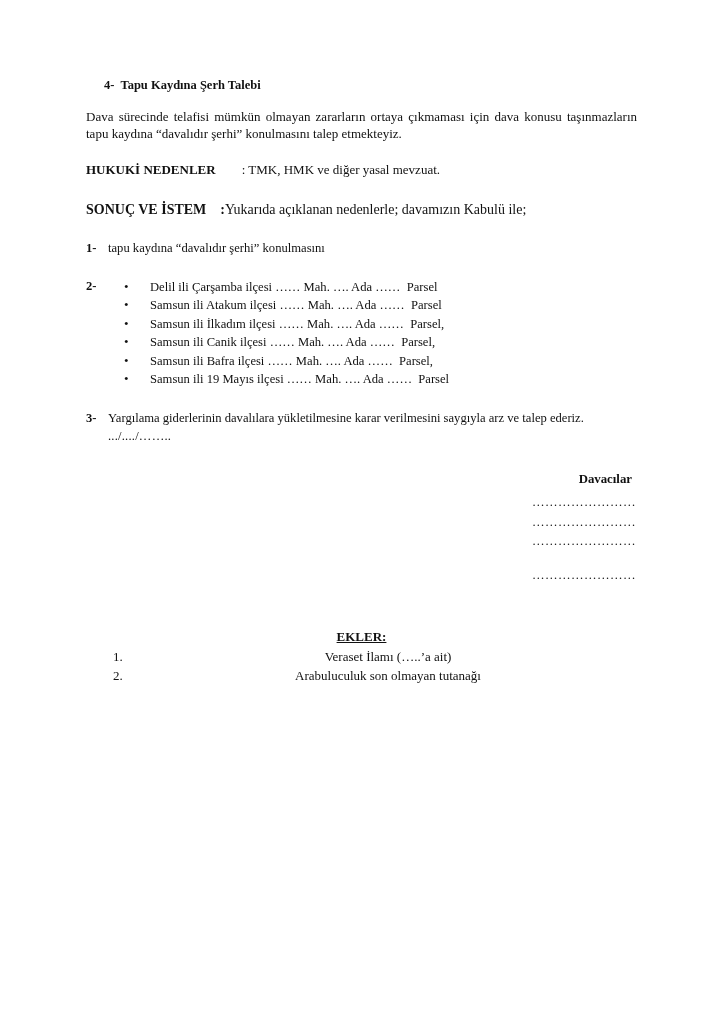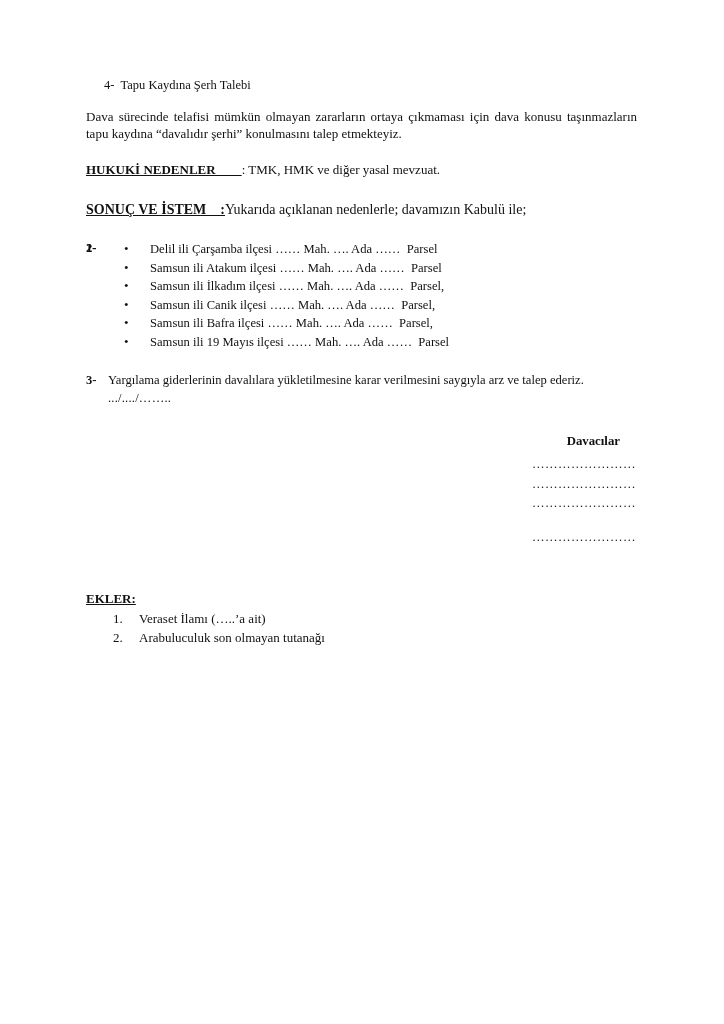--- a/index.html
+++ b/index.html
@@ -20,21 +20,21 @@
   .content {
     position: absolute;
     left: 86px;
     top: 78px;
     width: 551px;
   }
 
   
   .doc-heading {
     font-size: 12.5px;
-    font-weight: normal;
+    font-weight: bold;
     line-height: 1.25;
     margin: 0 0 0 18px;
     white-space: pre;
   }
 
   
   .para {
     font-size: 13px;
     line-height: 1.32;
     text-align: justify;
@@ -50,21 +50,20 @@
     margin-top: 20px;
     font-size: 13px;
     line-height: 1.30;
     text-align: justify;
   }
   .legal-line {
     margin: 0;
   }
   .lbl {
     font-weight: bold;
-    text-decoration: underline;
     text-underline-offset: 1px;
     white-space: pre;
   }
   .lbl-pad {
     
     white-space: pre;
   }
   .sonuc-block {
     margin-top: 22px;
     font-size: 14px;
@@ -132,36 +131,37 @@
   
   .sign-block {
     margin-top: 26px;
     text-align: right;
     padding-right: 1px;
   }
   .sign-title {
     font-size: 12.8px;
     font-weight: bold;
     line-height: 1.3;
-    margin: 0 16px 6px 0;
+    margin: 0 4px 6px 0;
   }
   .sign-dots {
     font-size: 12.6px;
     line-height: 1.55;
     letter-spacing: 0.4px;
     margin: 0;
     color: #1a1a1a;
   }
   .sign-dots.spaced {
     margin-top: 14px;
   }
 
   
   .ekler-block {
     margin-top: 42px;
+    text-align: center;
   }
   .ekler-title {
     font-size: 13px;
     font-weight: bold;
     text-decoration: underline;
     text-underline-offset: 1px;
     line-height: 1.3;
     margin: 0;
     display: inline-block;
   }
@@ -195,21 +195,21 @@
 
     <div class="legal-block">
       <p class="legal-line"><span class="lbl lbl-pad">HUKUKİ NEDENLER        </span><span>: </span><span>TMK, HMK  ve diğer yasal mevzuat.</span></p>
     </div>
 
     <div class="sonuc-block">
       <p class="legal-line"><span class="lbl">SONUÇ VE İSTEM    :</span><span>Yukarıda açıklanan nedenlerle; davamızın Kabulü ile;</span></p>
     </div>
 
     <ul class="numlist">
-      <li><span class="num">1-</span></li>
+      <li><span class="num">1-</span><span class="item-sub">tapu kaydına “davalıdır şerhi”  konulmasını</span></li>
     </ul>
 
     <ul class="numlist">
       <li><span class="num">2-</span></li>
     </ul>
 
     <ul class="bullets">
       <li><span class="bullet-dot">•</span><span>Delil ili Çarşamba ilçesi …… Mah. …. Ada ……  Parsel</span></li>
       <li><span class="bullet-dot">•</span><span>Samsun ili Atakum ilçesi …… Mah. …. Ada ……  Parsel</span></li>
       <li><span class="bullet-dot">•</span><span>Samsun ili İlkadım ilçesi …… Mah. …. Ada ……  Parsel,</span></li>

